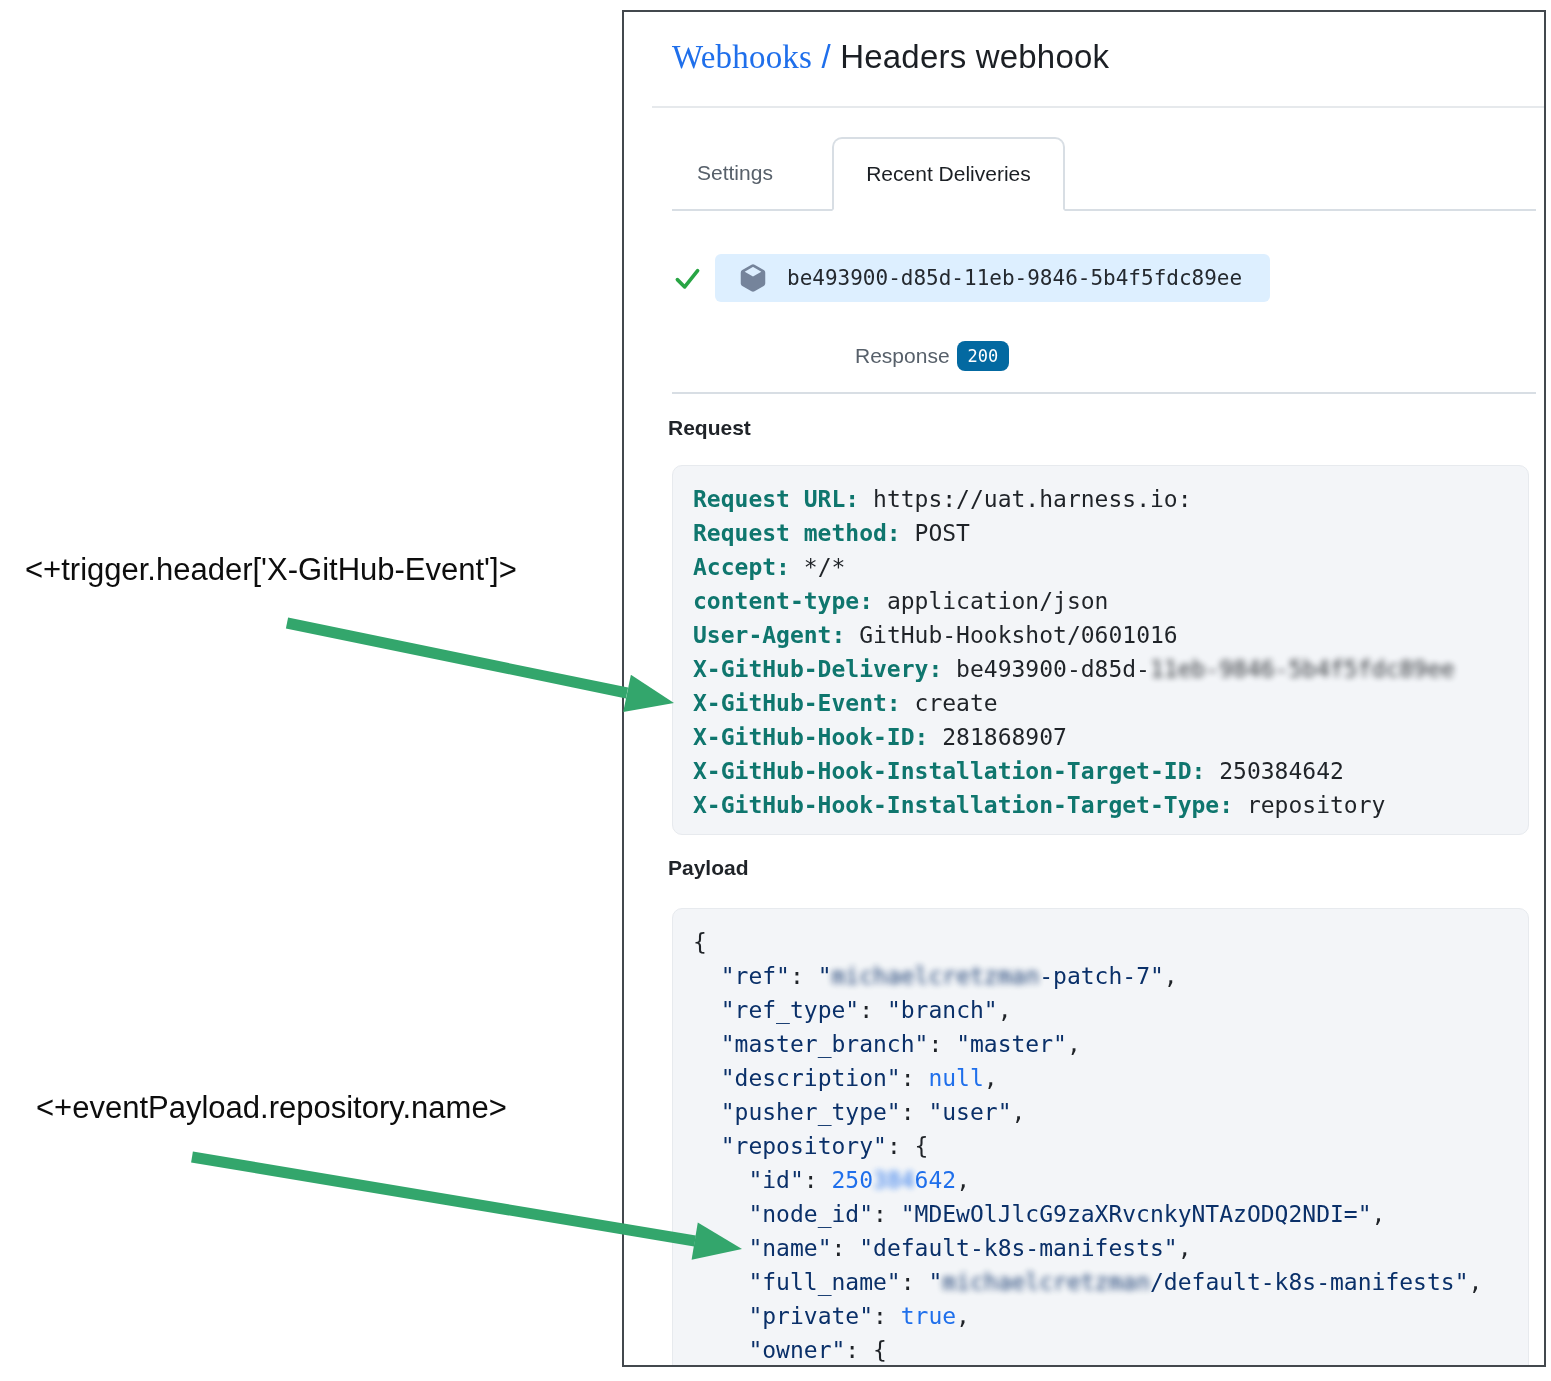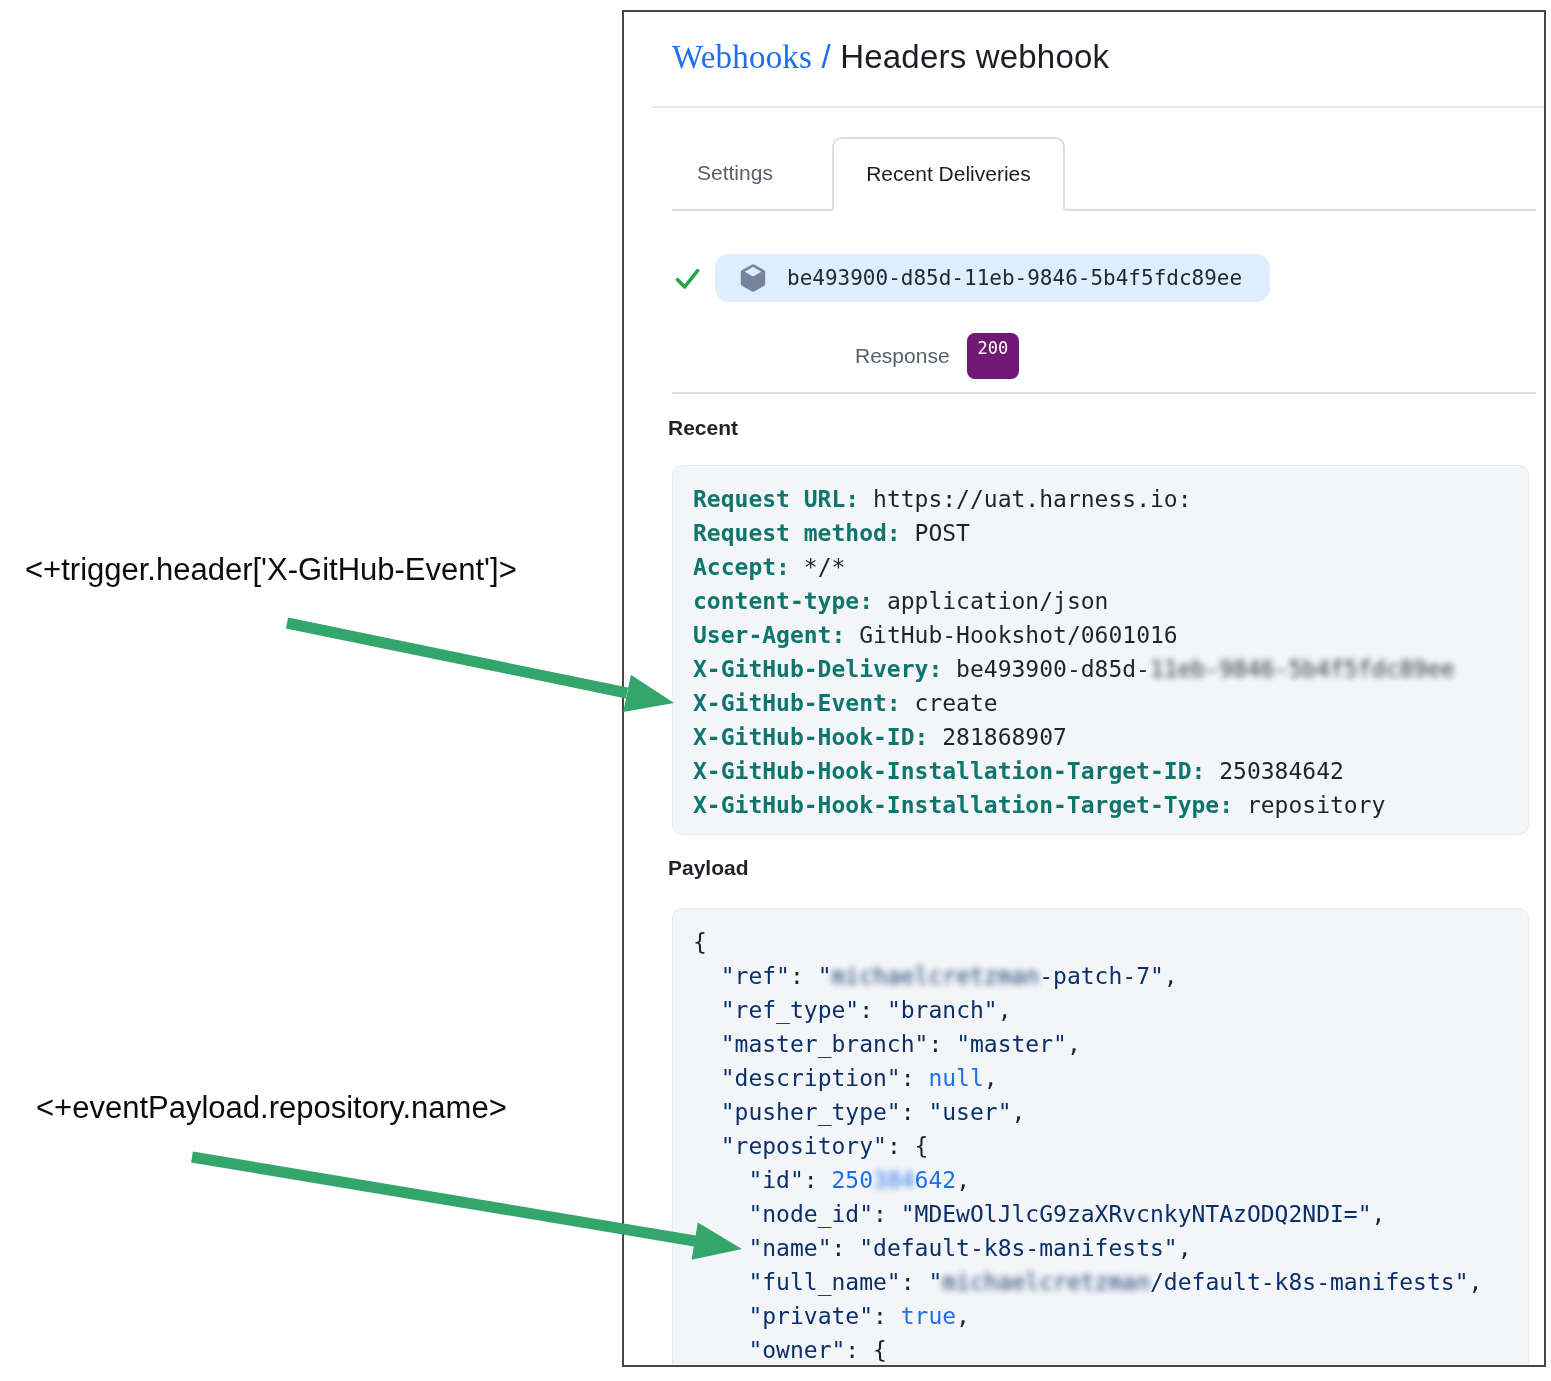--- a/index.html
+++ b/index.html
@@ -27,29 +27,29 @@
   .tabnav .plain-tab { position:absolute; bottom:0; height:100%; display:flex;
                        align-items:center; font-size:21px; color:#57606a; cursor:pointer; }
   .tabnav .boxed-tab { position:absolute; bottom:-2px; height:calc(100% + 2px);
                        background:#fff; border:2px solid #d8dee4; border-bottom:2px solid #ffffff;
                        border-radius:10px 10px 0 0; display:flex; align-items:center;
                        justify-content:center; font-size:21px; color:#1b1f24; cursor:pointer; }
   .tabnav1 .plain-tab { left:25px; }
   .tabnav1 .boxed-tab { left:160px; width:233px; }
   .tabnav2 .boxed-tab { left:0px; width:133px; font-weight:bold; }
   .tabnav2 .plain-tab { left:183px; }
-  .status-badge { display:inline-block; margin-left:17px; background:#701a75; color:#ffffff;
+  .status-badge { display:inline-block; margin-left:7px; background:#0369a1; color:#ffffff;
                   font-family:"DejaVu Sans Mono", monospace; font-size:17px; line-height:1;
-                  padding:7px 11px 22px; border-radius:8px; }
+                  padding:7px 11px 6px; border-radius:8px; }
 
   
   .delivery-row { position:absolute; left:50px; top:242px; height:48px; display:flex;
                   align-items:center; }
   .check-icon { width:27px; height:27px; margin-right:14px; flex:none; }
-  .delivery-pill { display:flex; align-items:center; background:#ddefff; border-radius:14px;
+  .delivery-pill { display:flex; align-items:center; background:#ddefff; border-radius:6px;
                    height:48px; padding:0 28px 0 24px; cursor:pointer; }
   .package-icon { width:28px; height:28px; margin-right:20px; flex:none; }
   .delivery-guid { font-family:"DejaVu Sans Mono", monospace; font-size:21px; color:#24292f; }
 
   
   .section-heading { position:absolute; left:44px; font-size:21px; font-weight:bold;
                      color:#1f2328; }
   .heading-headers { top:404px; }
   .heading-payload { top:844px; }
 
@@ -108,21 +108,21 @@
         </div>
       </div>
 
       <div class="tabnav tabnav2">
         <div class="plain-tab">
           <span>Response</span>
           <span class="status-badge">200</span>
         </div>
       </div>
 
-      <div class="section-heading heading-headers">Recent</div>
+      <div class="section-heading heading-headers">Request</div>
       <div class="code-box box-headers" id="headers-lines">
           <div class="code-line"><span class="hdr-key">Request URL:</span><span class="seg-v"> </span><span class="seg-v">https://uat.harness.io:</span></div>
           <div class="code-line"><span class="hdr-key">Request method:</span><span class="seg-v"> </span><span class="seg-v">POST</span></div>
           <div class="code-line"><span class="hdr-key">Accept:</span><span class="seg-v"> </span><span class="seg-v">*/*</span></div>
           <div class="code-line"><span class="hdr-key">content-type:</span><span class="seg-v"> </span><span class="seg-v">application/json</span></div>
           <div class="code-line"><span class="hdr-key">User-Agent:</span><span class="seg-v"> </span><span class="seg-v">GitHub-Hookshot/0601016</span></div>
           <div class="code-line"><span class="hdr-key">X-GitHub-Delivery:</span><span class="seg-v"> </span><span class="seg-v">be493900-d85d-</span><span class="seg-v blurred">11eb-9846-5b4f5fdc89ee</span></div>
           <div class="code-line"><span class="hdr-key">X-GitHub-Event:</span><span class="seg-v"> </span><span class="seg-v">create</span></div>
           <div class="code-line"><span class="hdr-key">X-GitHub-Hook-ID:</span><span class="seg-v"> </span><span class="seg-v">281868907</span></div>
           <div class="code-line"><span class="hdr-key">X-GitHub-Hook-Installation-Target-ID:</span><span class="seg-v"> </span><span class="seg-v">250384642</span></div>

